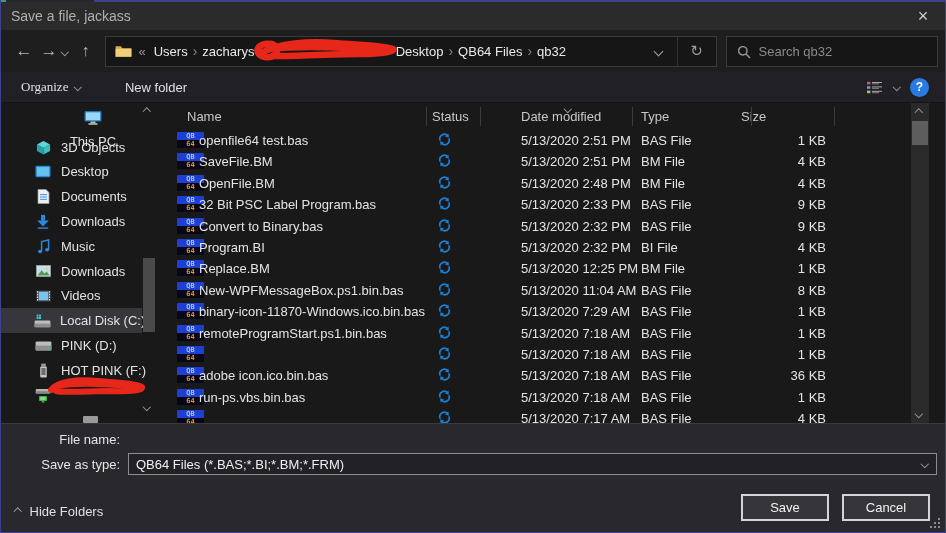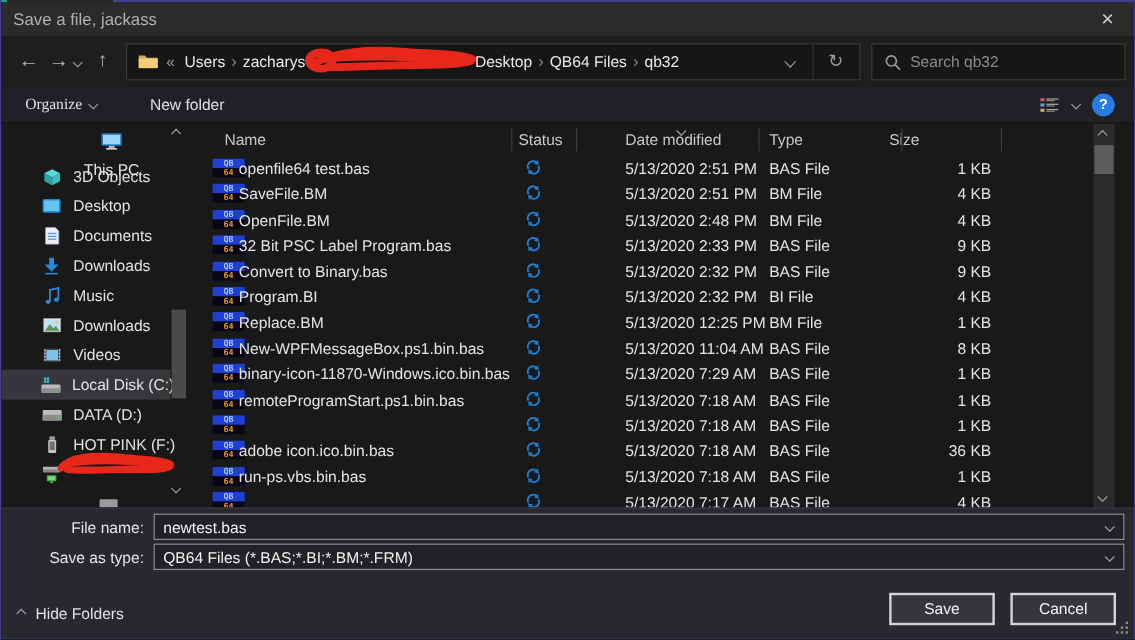--- a/index.html
+++ b/index.html
@@ -304,21 +304,21 @@
     <span class="s-label">Local Disk (C:)</span>
   </div>
           <div class="side-item">
     <span class="s-icon">
               <svg width="17" height="10" viewBox="0 0 17 10">
                 <rect x="0.6" y="0.6" width="15.8" height="8.8" rx="1" fill="#bdbdbd"></rect>
                 <rect x="0.6" y="4.6" width="15.8" height="4.8" fill="#8e8e8e"></rect>
                 <circle cx="13.8" cy="6.8" r="1" fill="#3fd14c"></circle>
               </svg>
             </span>
-    <span class="s-label">DATA (D:)</span>
+    <span class="s-label">PINK (D:)</span>
   </div>
           <div class="side-item">
     <span class="s-icon">
               <svg width="9" height="15" viewBox="0 0 9 15">
                 <rect x="2.2" y="0.6" width="4.6" height="3" fill="#9a9a9a"></rect>
                 <rect x="1.2" y="3.6" width="6.6" height="10.8" rx="1" fill="#c4c4c4"></rect>
                 <rect x="2.4" y="5" width="4.2" height="7" fill="#6e6e6e"></rect>
               </svg>
             </span>
     <span class="s-label">HOT PINK (F:)</span>
@@ -613,24 +613,20 @@
       <div class="list-scroll">
         <span class="chev up sm ls-up"></span>
         <span class="ls-thumb"></span>
         <span class="chev sm ls-down"></span>
       </div>
     </div>
   </div>
 
   <div class="footer">
     <span class="f-label fn">File name:</span>
-    <div class="f-field fn">
-      <span class="f-value">newtest.bas</span>
-      <span class="chev sm f-chev"></span>
-    </div>
     <span class="f-label st">Save as type:</span>
     <div class="f-field st">
       <span class="f-value">QB64 Files (*.BAS;*.BI;*.BM;*.FRM)</span>
       <span class="chev sm f-chev"></span>
     </div>
     <span class="hide-folders">
       <span class="chev up sm"></span>
       <span>Hide Folders</span>
     </span>
     <span class="btn btn-save">Save</span>

